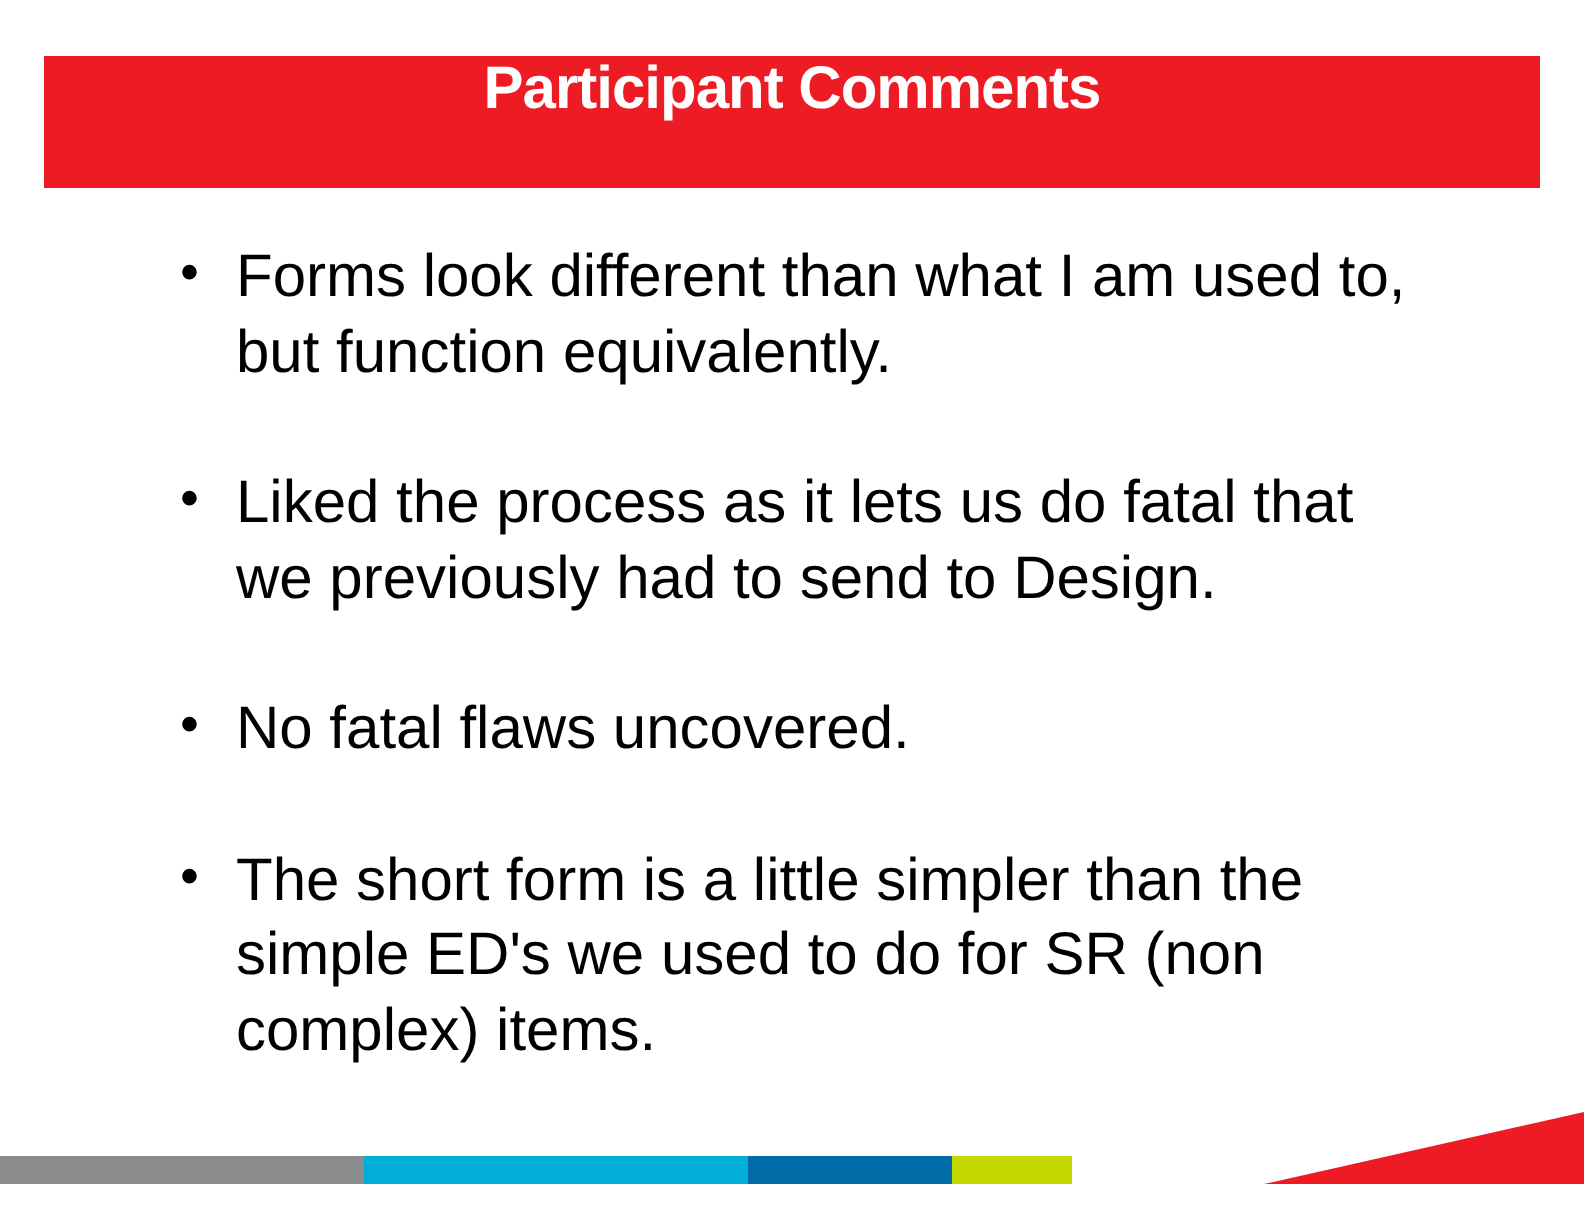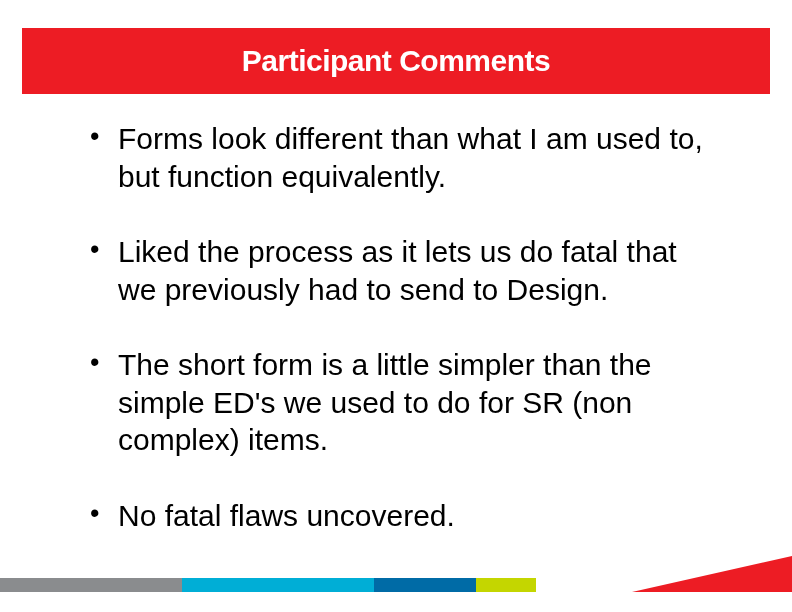--- a/index.html
+++ b/index.html
@@ -12,21 +12,21 @@
     overflow: hidden;
   }
   .title-bar {
     position: absolute;
     top: 28px;
     left: 22px;
     width: 748px;
     height: 66px;
     background: #ed1c24;
     display: flex;
-    align-items: center;
+    align-items: flex-start;
     justify-content: center;
   }
   .title-text {
     color: #ffffff;
     font-size: 30px;
     font-weight: 700;
     letter-spacing: -0.5px;
   }
   .content {
     position: absolute;
@@ -81,22 +81,22 @@
 <body>
 
 <div class="title-bar">
   <div class="title-text">Participant Comments</div>
 </div>
 
 <div class="content">
   <ul class="bullet-list">
     <li>Forms look different than what I am used to, but function equivalently.</li>
     <li>Liked the process as it lets us do fatal that we previously had to send to Design.</li>
+    <li>No fatal flaws uncovered.</li>
     <li>The short form is a little simpler than the simple ED's we used to do for SR  (non complex) items.</li>
-    <li>No fatal flaws uncovered.</li>
   </ul>
 </div>
 
 <div class="footer-bar">
   <div class="fb-gray"></div>
   <div class="fb-blue"></div>
   <div class="fb-dkblue"></div>
   <div class="fb-lime"></div>
   <div class="fb-white"></div>
   <div class="fb-red-wrap">

